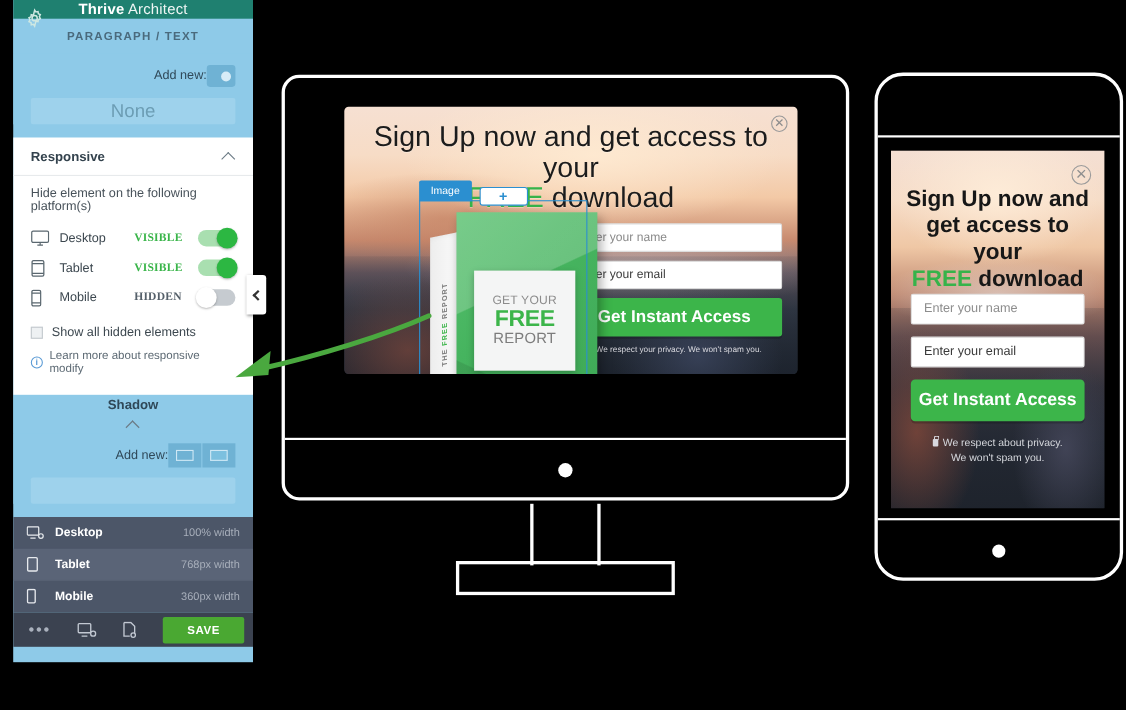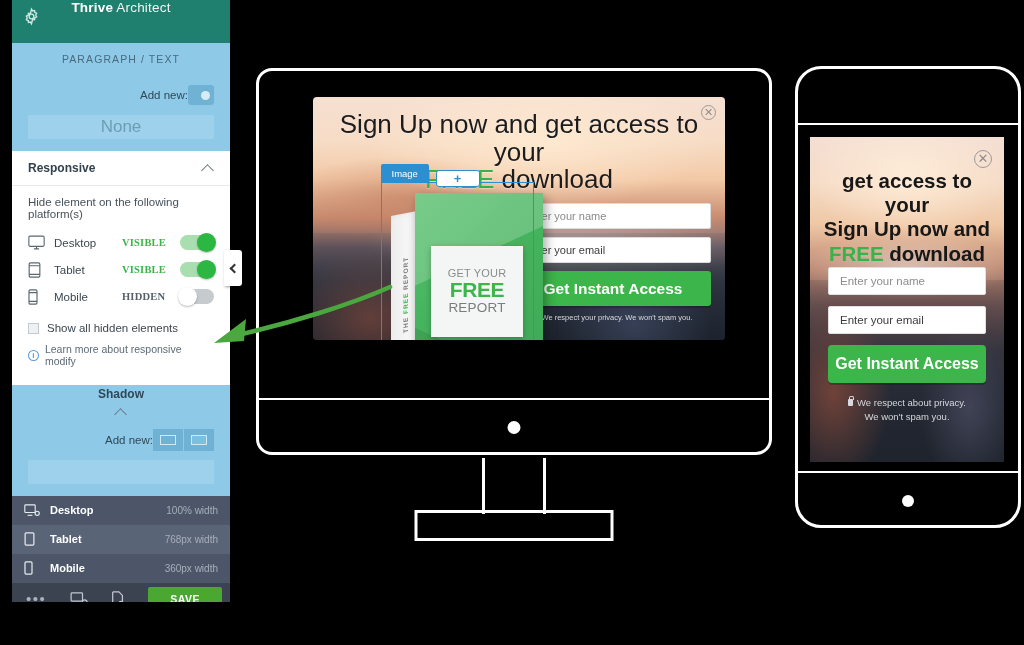--- a/index.html
+++ b/index.html
@@ -11,32 +11,32 @@
   }
   #stage { position: relative; width: 1024px; height: 645px; background: #000; }
 
   
   #sidebar {
     position: absolute; left: 12px; top: 0; width: 218px; height: 602px;
     background: #8ecae8; overflow: hidden;
     box-shadow: 0 0 12px rgba(0,0,0,.55);
   }
   .sb-header {
-    height: 43px; background: #1f8070; color: #fff;
-    display: flex; align-items: flex-start; position: relative;
+    height: 17px; background: #1f8070; color: #fff;
+    display: flex; align-items: center; position: relative;
   }
   .sb-header .gear { position: absolute; left: 10px; top: 7px; width: 19px; height: 19px; }
   .sb-title { width: 100%; text-align: center; font-size: 13.5px; letter-spacing: .2px; }
   .sb-title b { font-weight: 700; }
   .sb-title span.light { font-weight: 400; opacity: .93; }
 
   .sb-subhead {
     height: 32px; background: #8ecae8; color: #4a6a7d;
     display: flex; align-items: center; justify-content: center;
-    font-size: 10.5px; letter-spacing: 1.1px; font-weight: 400;
+    font-size: 10.5px; letter-spacing: 1.1px; font-weight: 700;
   }
   .blue-sec { background: #8ecae8; padding: 0 16px; }
   .blue-row {
     display: flex; align-items: center; justify-content: flex-end;
     height: 40px; color: #2f4858; font-size: 11.5px;
   }
   .mini-toggle {
     width: 26px; height: 20px; border-radius: 3px; background: #6fb2d4;
     display: flex; align-items: center; justify-content: flex-end; padding-right: 4px;
   }
@@ -540,22 +540,22 @@
       <div class="ph-line-bot"></div>
       <div class="ph-dot"></div>
 
       <div class="ph-popup">
         <div class="sky-glow"></div>
         <div class="rocks"></div>
 
         <div class="ph-close">✕</div>
 
         <div class="ph-head">
+          <div>Sign Up now and</div>
           <div>get access to your</div>
-          <div>Sign Up now and</div>
           <div><span class="free">FREE</span><span> download</span></div>
         </div>
 
         <div class="ph-form">
           <div class="ph-input">Enter your name</div>
           <div class="ph-input typed">Enter your email</div>
           <div class="ph-cta">Get Instant Access</div>
           <div class="ph-priv">
             <div class="l1">
               <span class="lock"></span>

